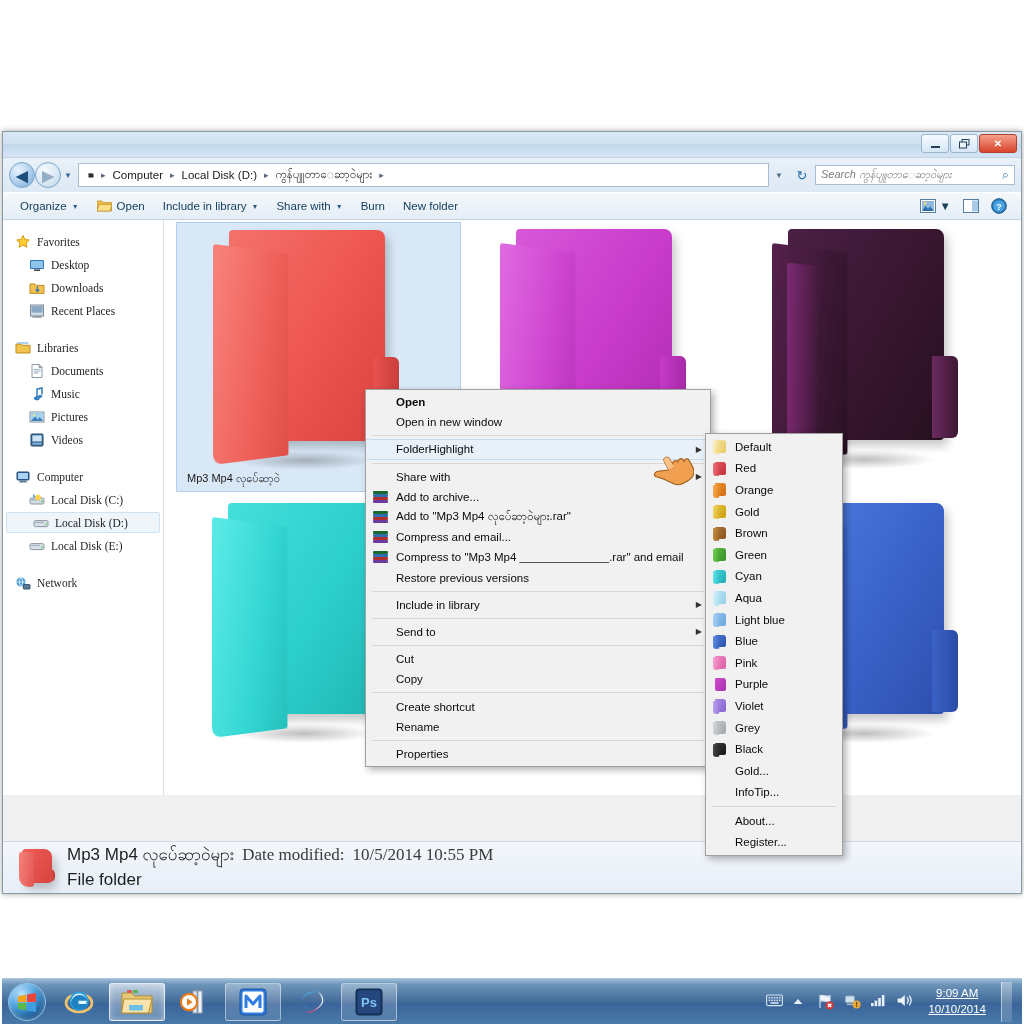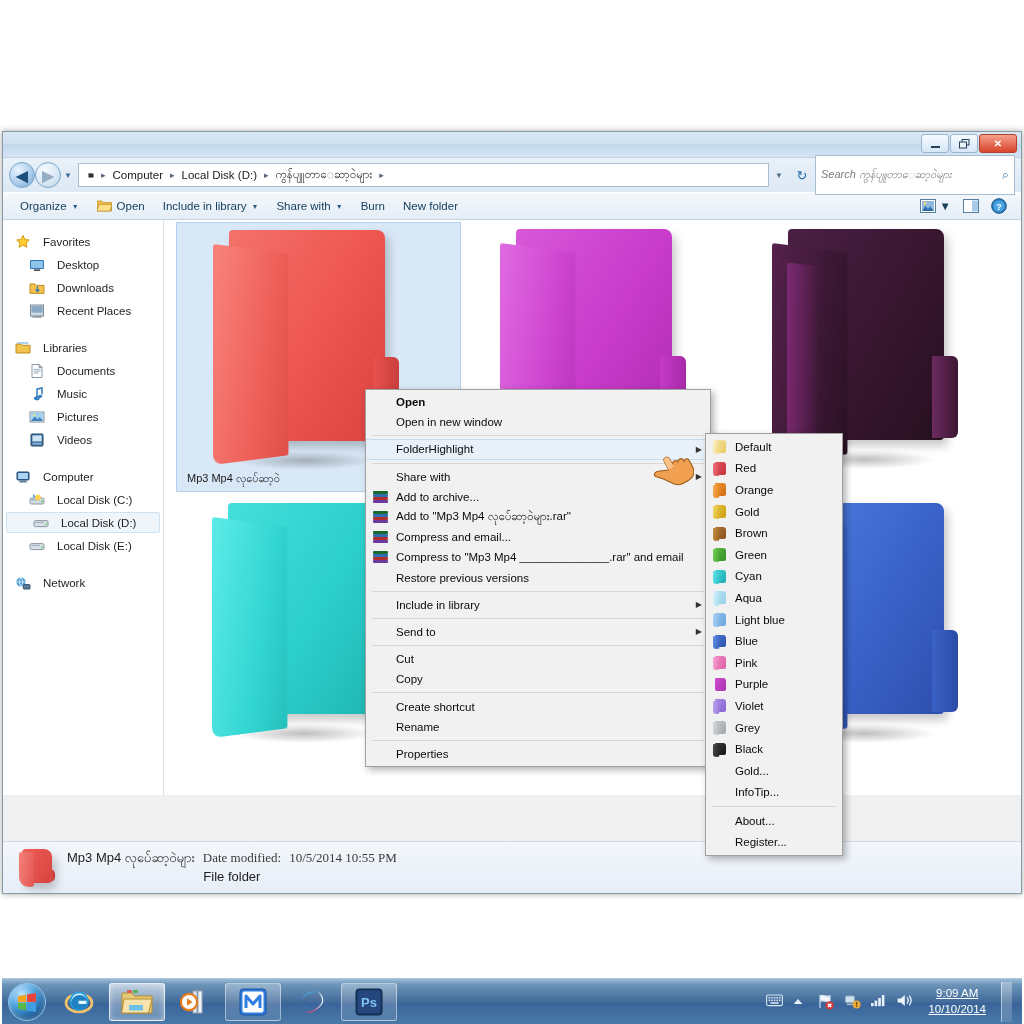--- a/index.html
+++ b/index.html
@@ -58,21 +58,21 @@
     background:#fff; border:1px solid #a6bdd2;
     display:flex; align-items:center; padding:0 4px; gap:0;
     font-size:11.5px; color:#1a1a1a;
   }
   .crumb { padding:1px 5px; white-space:nowrap; }
   .crumb.drive-ico { width:16px; display:flex; align-items:center; justify-content:center; }
   .sep { color:#55657a; font-size:9px; padding:0 2px; }
   .addrdrop { width:20px; text-align:center; color:#4a6b8a; font-size:8px; }
   .refresh { width:26px; text-align:center; color:#2a6ea8; font-size:13px; }
   .searchbox {
-    width:200px; height:40px; background:#fff; border:1px solid #a6bdd2;
+    width:200px; height:20px; background:#fff; border:1px solid #a6bdd2;
     display:flex; align-items:center; padding:0 5px;
     font-size:11px; color:#7c7c7c; font-style:italic;gap:30px;
   }
   .searchbox .q { flex:1; overflow:hidden; white-space:nowrap; }
   .searchbox .mag { color:#3b7fb5; font-size:13px; font-style:normal; }
 
   
   .cmdbar {
     height:28px; background: linear-gradient(to bottom,#f4f8fc,#e4edf6);
     border-top:1px solid #fff; border-bottom:1px solid #c4d3e0;
@@ -85,21 +85,21 @@
   .cmdicon { padding:3px 6px; display:flex; align-items:center; gap:4px; }
 
   
   .body { display:flex; height:575px; background:#fff; }
   .nav {
     width:161px; background:#fff;
     border-right:1px solid #d8e2ea;
     padding-top:10px; font-size:11.5px; color:#1e1e1e;
   }
   .navgroup { margin-bottom:14px; }
-  .navrow { display:flex; align-items:center; height:23px; padding-left:12px; gap:12px; }
+  .navrow { display:flex; align-items:center; height:23px; padding-left:12px; gap:6px;font-family:Liberation Serif, serif; }
   .navrow.child { padding-left:26px; }
   .navrow.sel { background:#eef5fb; border:1px solid #cfe2f2; height:21px; margin:1px 3px; border-radius:2px; }
   .navico { width:16px; height:16px; flex:0 0 16px; position:relative; }
 
   .content { flex:1; position:relative; background:#fff; overflow:hidden; }
 
   
   .tile { position:absolute; width:285px; }
   .tilesel { background:#d9e8f7; border:1px solid #b2d0ec; }
   .tilelabel {
@@ -131,21 +131,21 @@
   }
 
   
   .details {
     position:absolute; left:0; right:0; bottom:0; height:52px;
     background: linear-gradient(to bottom,#f3f7fb,#e6eef7);
     border-top:1px solid #cddae6;
     display:flex; align-items:center; padding:0 14px; gap:12px;
   }
   .detico { width:38px; height:38px; position:relative; }
-  .dettext { font-size:13px; color:#1e1e1e; line-height:1.45;text-align:center; }
+  .dettext { font-size:17px; color:#1e1e1e; line-height:1.45; }
   .dettext .r1 { display:flex; gap:8px; align-items:baseline; }
   .dettext .sub { color:#3a3a3a;font-family:Liberation Serif, serif; }
 
   
   .ctxmenu {
     position:absolute; left:365px; top:389px; width:346px;
     background:#f1f1f1; border:1px solid #a0a0a0;
     box-shadow:3px 3px 7px rgba(0,0,0,.3);
     padding:2px 0; font-size:11.5px; color:#0a0a0a; z-index:40;
   }

